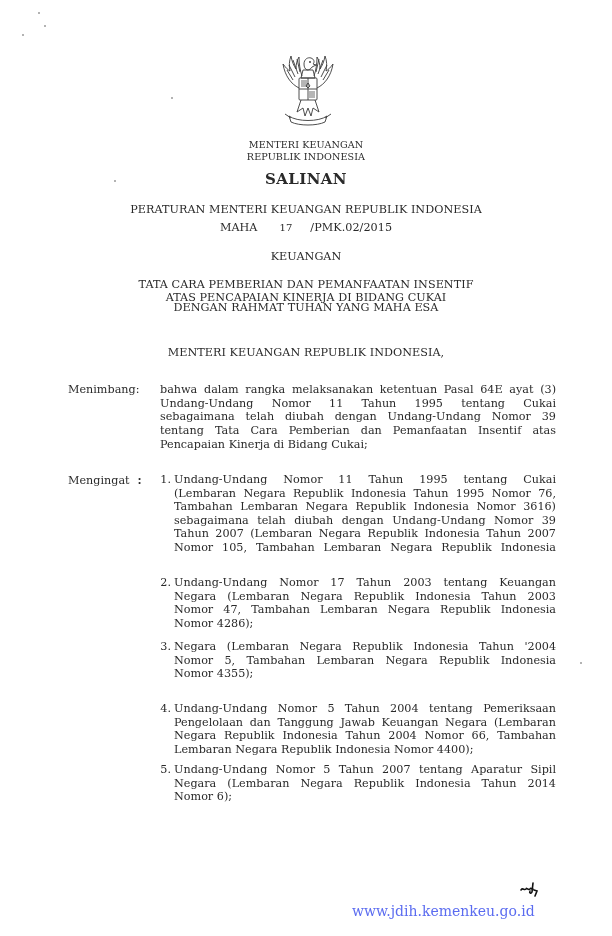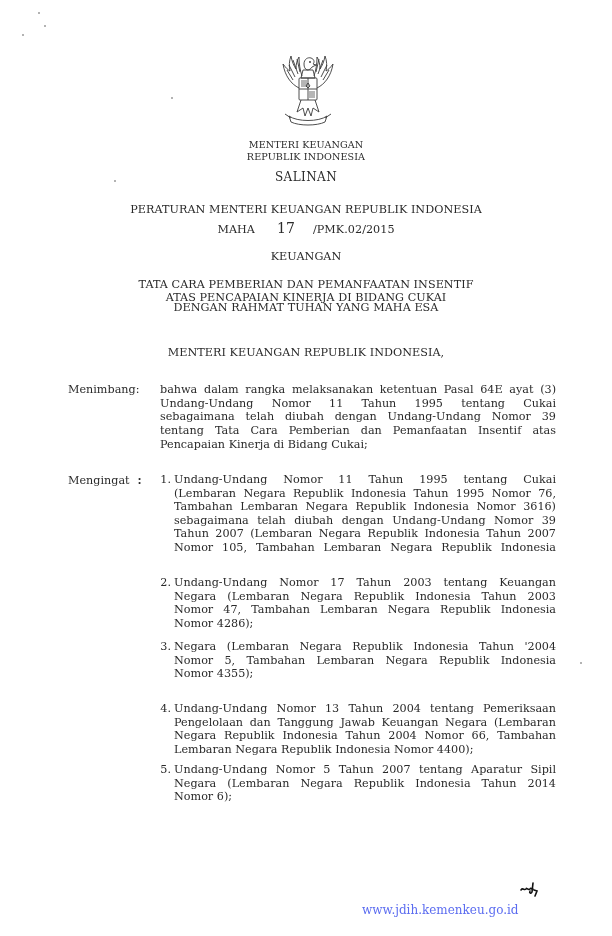--- a/index.html
+++ b/index.html
@@ -33,22 +33,22 @@
       width: 612px;
       text-align: center;
       white-space: nowrap;
     }
     .hdr-small {
       font-size: 9.6px;
       letter-spacing: 0.1px;
       line-height: 12px;
     }
     .salinan {
-      font-weight: normal;
-      font-size: 12px;
+      font-weight: bold;
+      font-size: 15px;
       letter-spacing: 0.4px;
     }
     .title-line {
       font-size: 11.2px;
       letter-spacing: 0.05px;
       line-height: 14px;
     }
     .label {
       position: absolute;
       font-size: 11.2px;
@@ -98,24 +98,23 @@
       white-space: nowrap;
       overflow: visible;
     }
     .item .ln.last {
       text-align-last: left;
     }
     .footer-url {
       position: absolute;
       left: 352px;
       top: 903px;
-      font-size: 12px;
+      font-size: 14px;
       color: #5b6cf0;
       white-space: nowrap;
-      margin-left: 10px;
     }
     .paraf {
       position: absolute;
       left: 519px;
       top: 881px;
       width: 24px;
       height: 18px;
     }
     .speck {
       position: absolute;
@@ -166,21 +165,21 @@
       <rect x="32" y="41" width="6" height="7" opacity="0.35"></rect>
     </g>
   </svg>
 
   <div class="center hdr-small" style="top:139px;">MENTERI KEUANGAN</div>
   <div class="center hdr-small" style="top:151px;">REPUBLIK  INDONESIA</div>
   <div class="center salinan" style="top:170px;">SALINAN</div>
 
   <div class="center title-line" style="top:203px;">PERATURAN MENTERI KEUANGAN REPUBLIK INDONESIA</div>
   <div class="center title-line" style="top:221px;">
-    <span>MAHA</span><span style="display:inline-block;width:22px;"></span><span style="font-size:14px;">17</span><span style="display:inline-block;width:18px;"></span><span>/PMK.02/2015</span>
+    <span>MAHA</span><span style="display:inline-block;width:22px;"></span><span style="font-size:10px;">17</span><span style="display:inline-block;width:18px;"></span><span>/PMK.02/2015</span>
   </div>
   <div class="center title-line" style="top:250px;">KEUANGAN</div>
   <div class="center title-line" style="top:278px;">TATA CARA PEMBERIAN DAN PEMANFAATAN INSENTIF</div>
   <div class="center title-line" style="top:291px;">ATAS PENCAPAIAN KINERJA DI BIDANG CUKAI</div>
   <div class="center title-line" style="top:301px;">DENGAN RAHMAT TUHAN YANG MAHA ESA</div>
   <div class="center title-line" style="top:346px;">MENTERI KEUANGAN REPUBLIK INDONESIA,</div>
 
   <div class="label" style="left:68px;top:383px;">Menimbang:</div>
   <div class="para" style="left:160px;top:383px;width:396px;">
     <span class="ln">bahwa dalam rangka melaksanakan ketentuan Pasal 64E ayat (3)</span>
@@ -221,21 +220,21 @@
     <div class="body">
       <span class="ln">Negara (Lembaran Negara Republik Indonesia Tahun '2004</span>
       <span class="ln">Nomor 5, Tambahan Lembaran Negara Republik Indonesia</span>
       <span class="ln last">Nomor 4355);</span>
     </div>
   </div>
 
   <div class="item" style="top:702px;">
     <span class="num">4.</span>
     <div class="body">
-      <span class="ln">Undang-Undang Nomor 13 Tahun 2004 tentang Pemeriksaan</span>
+      <span class="ln">Undang-Undang Nomor 5 Tahun 2004 tentang Pemeriksaan</span>
       <span class="ln">Pengelolaan dan Tanggung Jawab Keuangan Negara (Lembaran</span>
       <span class="ln">Negara Republik Indonesia Tahun 2004 Nomor 66, Tambahan</span>
       <span class="ln last">Lembaran Negara Republik Indonesia Nomor 4400);</span>
     </div>
   </div>
 
   <div class="item" style="top:763px;">
     <span class="num">5.</span>
     <div class="body">
       <span class="ln">Undang-Undang Nomor 5 Tahun 2007 tentang Aparatur Sipil</span>

